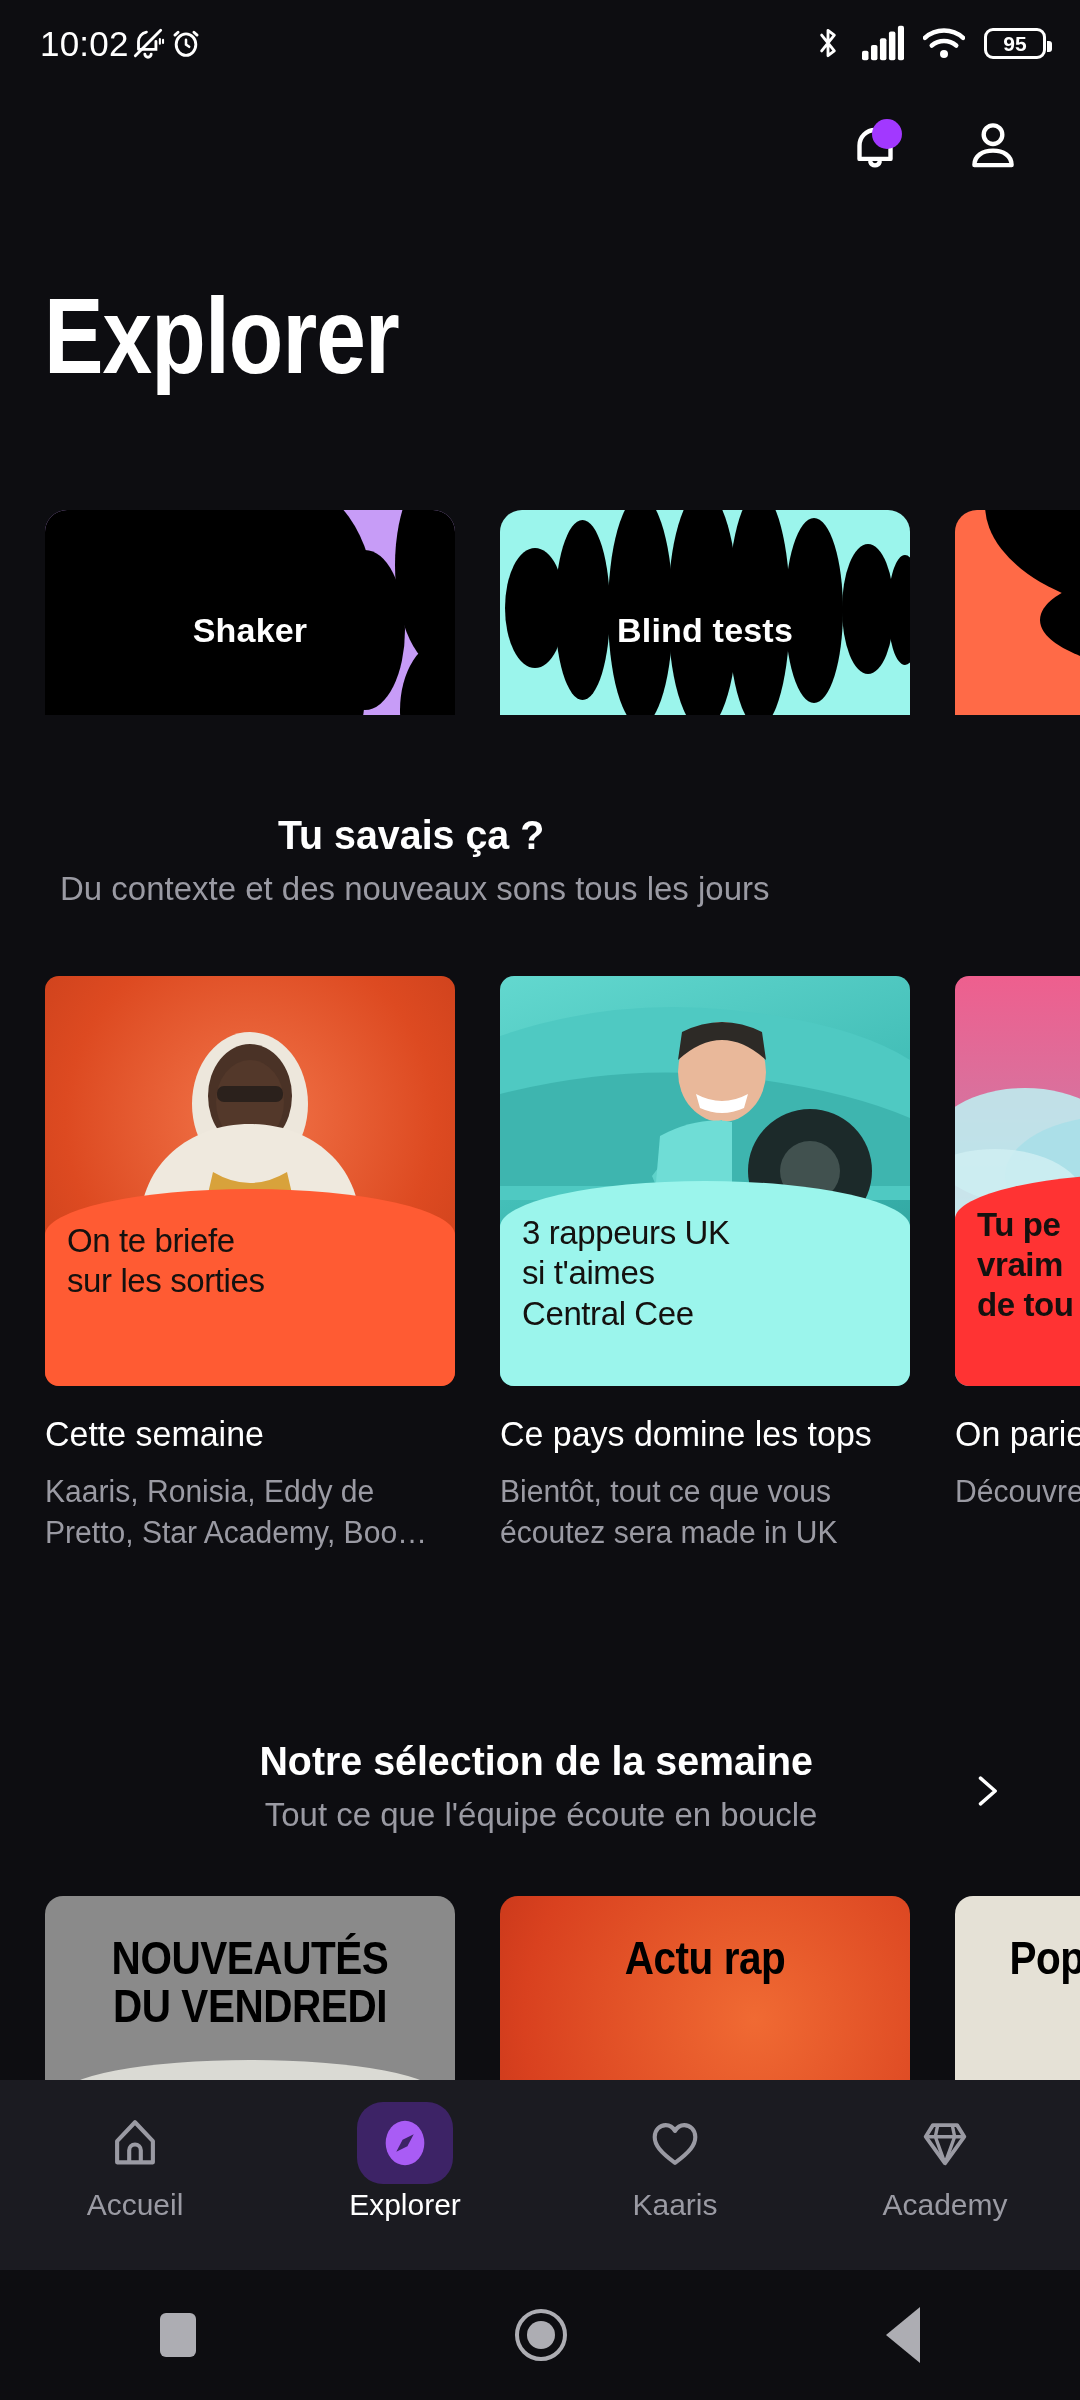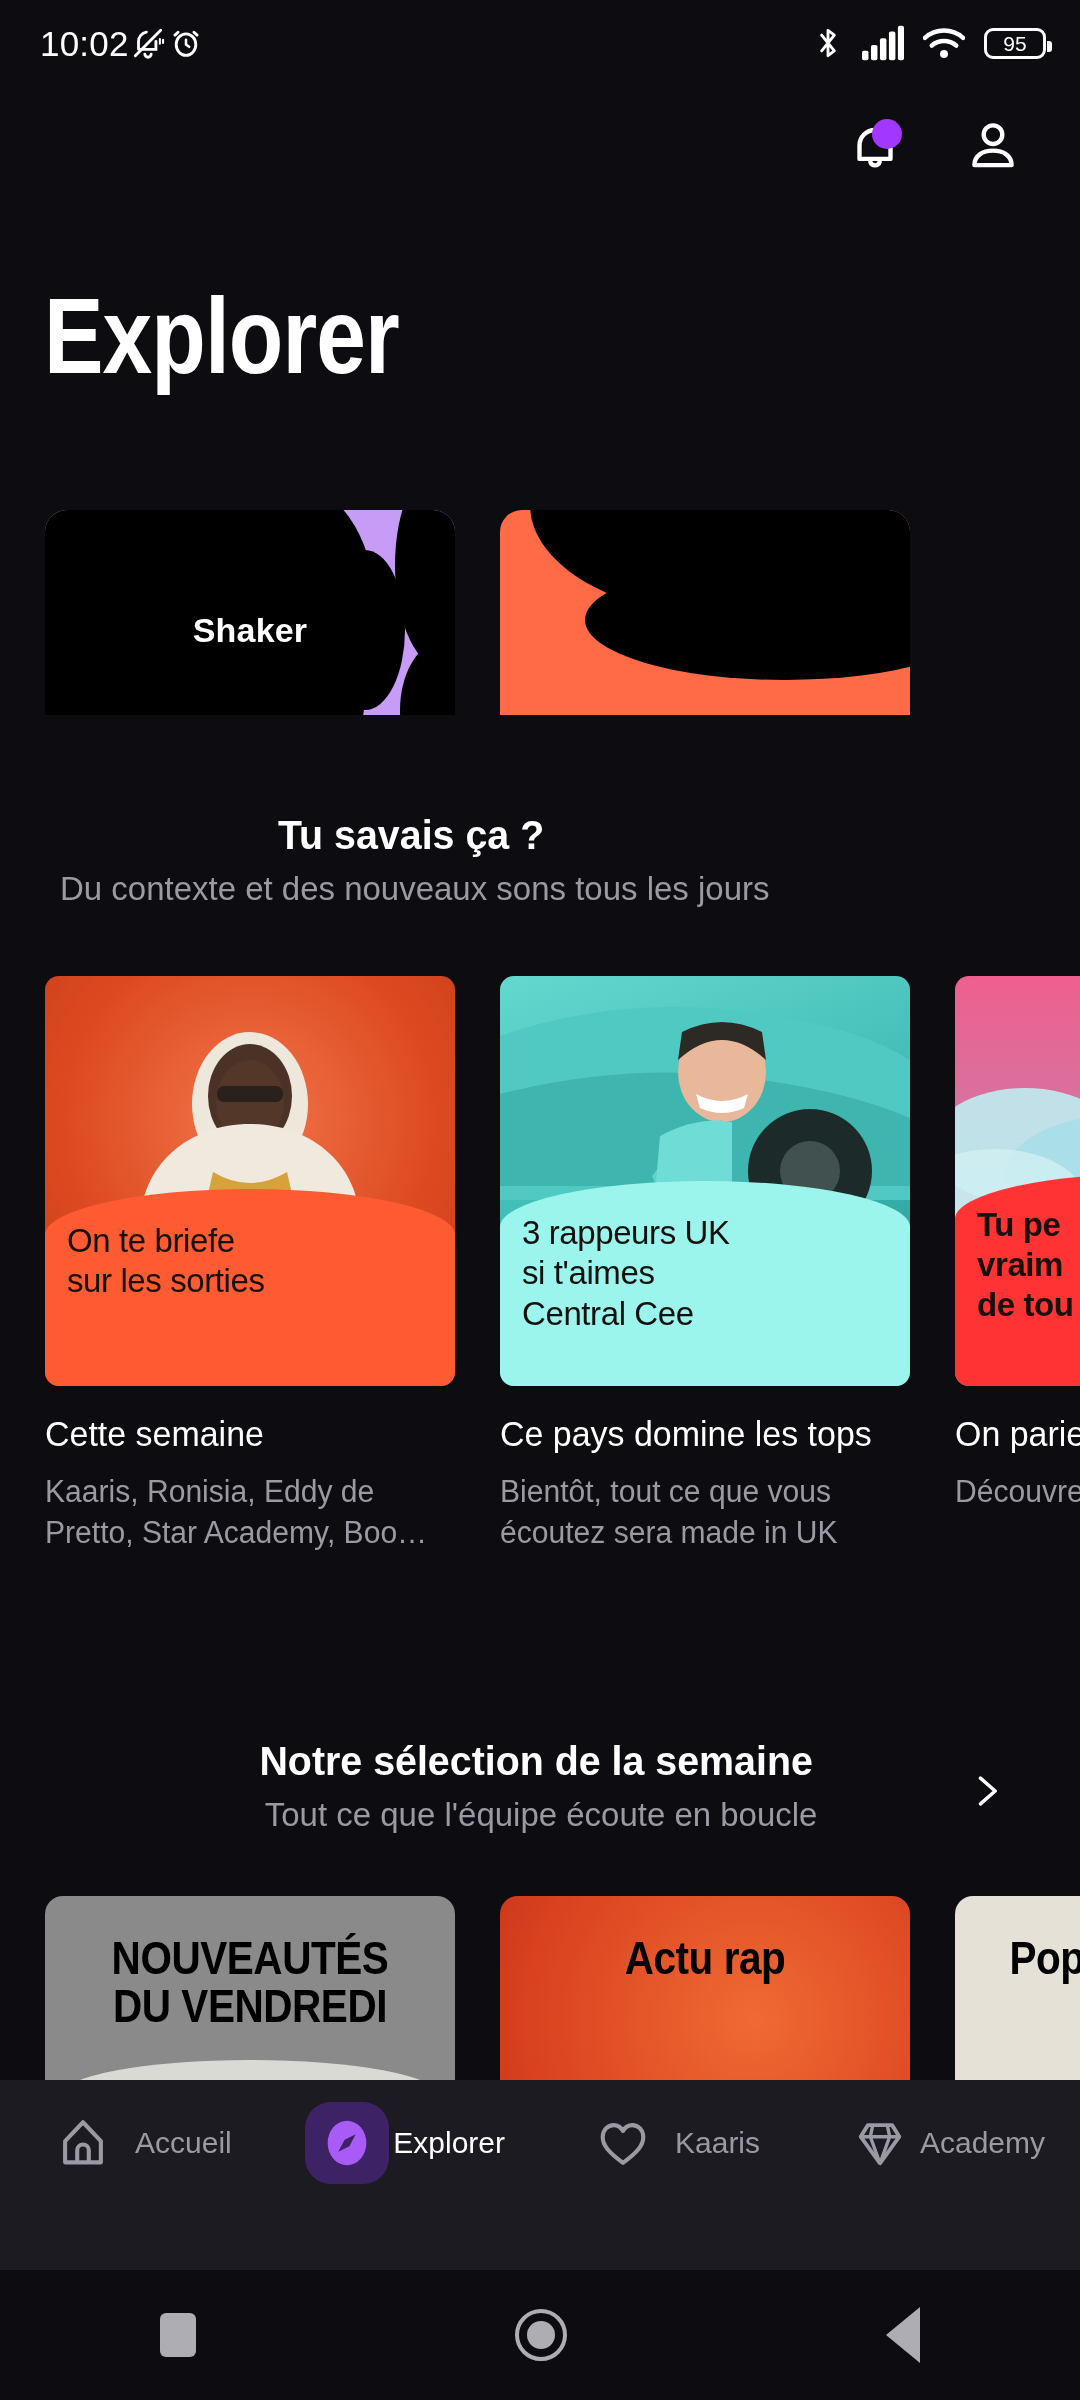--- a/index.html
+++ b/index.html
@@ -21,21 +21,21 @@
   .sb-time{ font-size:35px; font-weight:400; letter-spacing:.2px; line-height:1; }
   .sb-right{ display:flex; align-items:center; gap:19px; }
   .battery{
     position:relative; width:62px; height:31px; border:3px solid #fff; border-radius:9px;
     display:flex; align-items:center; justify-content:center;
   }
   .battery::after{
     content:""; position:absolute; right:-9px; top:10px; width:5px; height:11px;
     background:#fff; border-radius:0 3px 3px 0;
   }
-  .battery span{ font-size:21px; font-weight:400; color:#fff; line-height:1; }
+  .battery span{ font-size:21px; font-weight:700; color:#fff; line-height:1; }
 
   
   .appbar{
     position:absolute; top:86px; left:0; width:1080px; height:120px;
     display:flex; align-items:center; justify-content:flex-end; gap:52px;
     padding-right:54px;
   }
   .icon-btn{ position:relative; width:66px; height:66px; display:flex; align-items:center; justify-content:center; }
   .badge-dot{
     position:absolute; width:30px; height:30px; border-radius:50%;
@@ -123,21 +123,21 @@
     font-family:"Liberation Sans Narrow","Liberation Sans", sans-serif;
     transform:scaleX(.88); padding:0 14px; letter-spacing:-.5px;
   }
 
   
   .bottomnav{
     position:absolute; left:0; bottom:130px; width:1080px; height:190px;
     background:#1b1b21; display:flex; align-items:flex-start; justify-content:space-around;
     padding-top:22px;
   }
-  .nav-item{ width:200px; display:flex; flex-direction:row; align-items:center; gap:4px; }
+  .nav-item{ width:200px; display:flex; flex-direction:column; align-items:center; gap:4px;justify-content:center; }
   .nav-ico{ width:96px; height:82px; display:flex; align-items:center; justify-content:center; border-radius:26px; }
   .nav-ico.active{ background:#3d2366; }
   .nav-lbl{ font-size:30px; color:#9a9aa3;
     font-family:"Liberation Sans Narrow","Liberation Sans", sans-serif; }
   .nav-lbl.active{ color:#fff; }
 
   
   .sysnav{
     position:absolute; left:0; bottom:0; width:1080px; height:130px;
     display:flex; align-items:center; justify-content:space-around;
@@ -218,20 +218,33 @@
         <i style="left:70px; top:100px; width:180px; height:200px;"></i>
         <i style="left:150px; top:-30px; width:180px; height:250px;"></i>
         <i style="left:160px; top:90px; width:160px; height:190px;"></i>
         <i style="left:280px; top:40px; width:80px; height:160px;"></i>
         <i style="left:350px; top:-50px; width:100px; height:210px;"></i>
         <i style="left:355px; top:130px; width:90px; height:140px;"></i>
       </div>
       <span class="cat-label">Shaker</span>
     </div>
 
+    <div class="cat-card" style="background:#9BF5EC">
+      <div class="blobs">
+        <i style="left:5px; top:38px; width:60px; height:120px;"></i>
+        <i style="left:55px; top:10px; width:55px; height:180px;"></i>
+        <i style="left:108px; top:-14px; width:65px; height:230px;"></i>
+        <i style="left:168px; top:-20px; width:70px; height:240px;"></i>
+        <i style="left:228px; top:-18px; width:62px; height:235px;"></i>
+        <i style="left:285px; top:8px; width:58px; height:185px;"></i>
+        <i style="left:342px; top:34px; width:52px; height:130px;"></i>
+        <i style="left:388px; top:45px; width:34px; height:110px;"></i>
+      </div>
+      <span class="cat-label">Blind tests</span>
+    </div>
 
     <div class="cat-card" style="background:#FF6A47; flex:0 0 410px;">
       <div class="blobs">
         <i style="left:30px; top:-120px; width:430px; height:230px; border-radius:0 0 60% 60%;"></i>
         <i style="left:85px; top:50px; width:400px; height:120px; border-radius:50%;"></i>
 
       </div>
 
     </div>
   </div>

